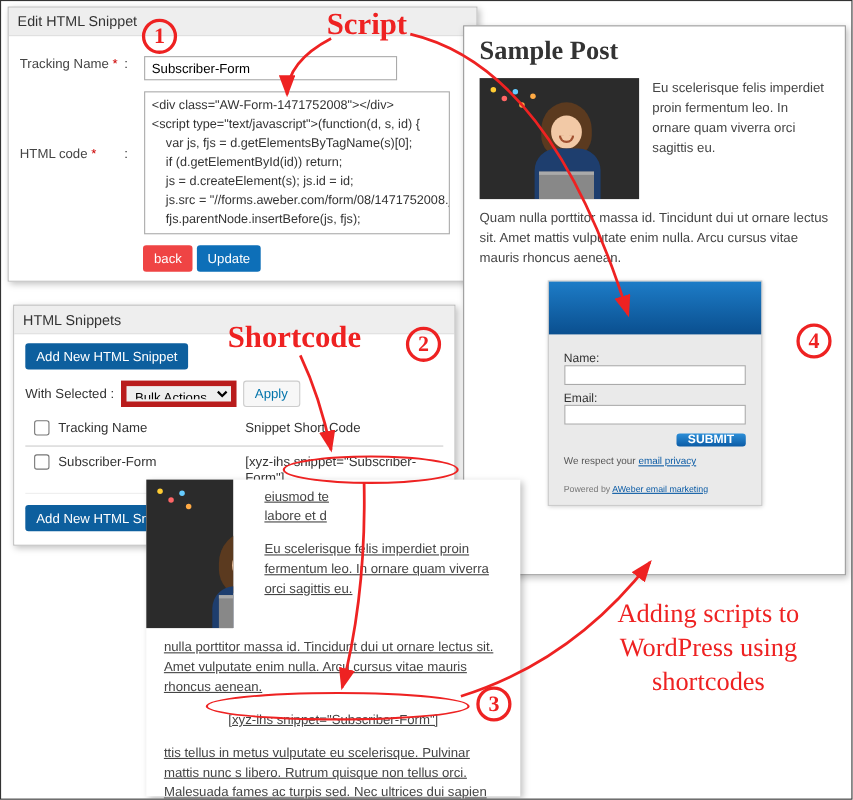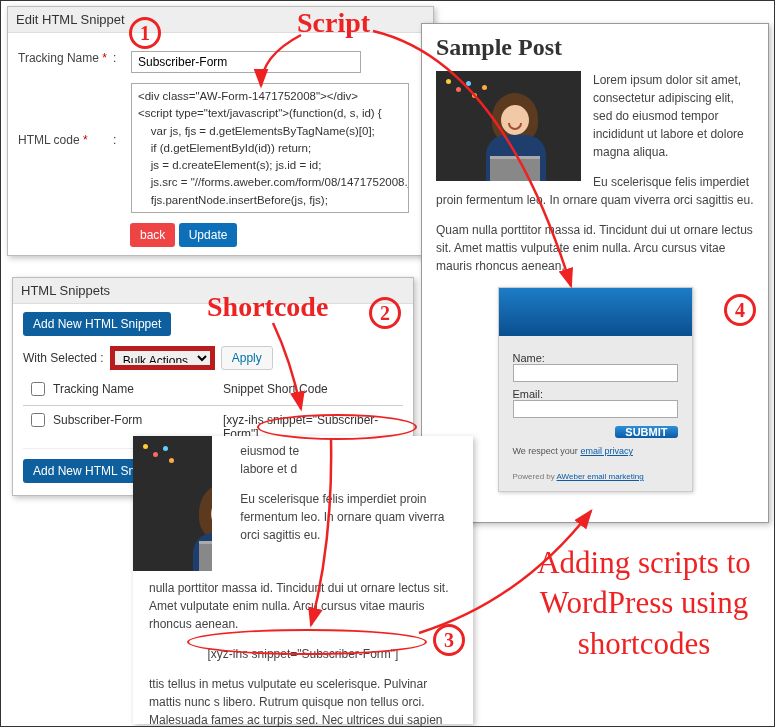--- a/index.html
+++ b/index.html
@@ -41,25 +41,25 @@
   .aw-head { height: 48px; background: linear-gradient(#1d7cc7, #0a4f8f); }
   .aw-body { padding: 10px 14px; font-size: 11px; }
   .aw-body label { display: block; margin-top: 6px; color: #333; }
   .aw-in { width: 100%; border: 1px solid #aaa; height: 18px; padding: 1px 3px; font-size: 11px; }
   .aw-submit { float: right; margin-top: 8px; background: linear-gradient(#2d8fd8,#0b5ba5); color: #fff; border: none; padding: 0 10px; font-size: 11px; border-radius: 3px; font-weight: bold; }
   .aw-foot { clear: both; padding-top: 8px; font-size: 9px; color: #555; text-align: left; }
   .aw-link { color: #0b5ba5; text-decoration: underline; }
   .aw-powered { font-size: 8px; color: #777; padding: 6px 14px 10px; }
 
   .editor { position: absolute; background: #fff; box-shadow: 2px 2px 6px rgba(0,0,0,.25); }
-  .editor .p-txt { padding: 0 16px; }
+  .editor .p-txt { padding: 0 16px; text-decoration: underline; }
 
   .ann-circle { position: absolute; width: 32px; height: 32px; border: 3px solid #e22; border-radius: 50%; display: flex; align-items: center; justify-content: center; color: #e22; font-size: 20px; font-weight: bold; font-family: Georgia, serif; }
   .ann-label { position: absolute; color: #e22; font-size: 28px; font-weight: bold; font-family: Georgia, serif; }
-  .ann-text { position: absolute; color: #e22; font-size: 31px; font-family: Georgia, serif; text-align: center; line-height: 1.3; }
+  .ann-text { position: absolute; color: #e22; font-size: 24px; font-family: Georgia, serif; text-align: center; line-height: 1.3; }
   .red-oval { position: absolute; border: 2px solid #e22; border-radius: 50%; }
   svg.arrows { position: absolute; top: 0; left: 0; pointer-events: none; }
 </style>
 </head>
 <body>
 
 <div class="panel" style="left:6px; top:5px; width:427px;">
   <div class="panel-head">Edit HTML Snippet</div>
   <div class="panel-body">
     <div class="row">
@@ -122,21 +122,20 @@
     </div>
     <div class="person">
       <div class="hair"></div>
         <div class="face"></div>
         <div class="smile"></div>
       <div class="body-shape"></div>
         <div class="laptop"></div>
     </div>
   </div>
   <div class="p-txt">
-    <p class="p-block">Lorem ipsum dolor sit amet, consectetur adipiscing elit, sed do eiusmod tempor incididunt ut labore et dolore magna aliqua.</p>
     <p class="p-block">Eu scelerisque felis imperdiet proin fermentum leo. In ornare quam viverra orci sagittis eu.</p>
   </div>
   <div style="clear:both;"></div>
   <p class="p-txt p-block">Quam nulla porttitor massa id. Tincidunt dui ut ornare lectus sit. Amet mattis vulputate enim nulla. Arcu cursus vitae mauris rhoncus aenean.</p>
   <div class="aweber">
     <div class="aw-head"></div>
     <div class="aw-body">
       <label>Name:</label>
       <input class="aw-in" style="">
       <label>Email:</label>

